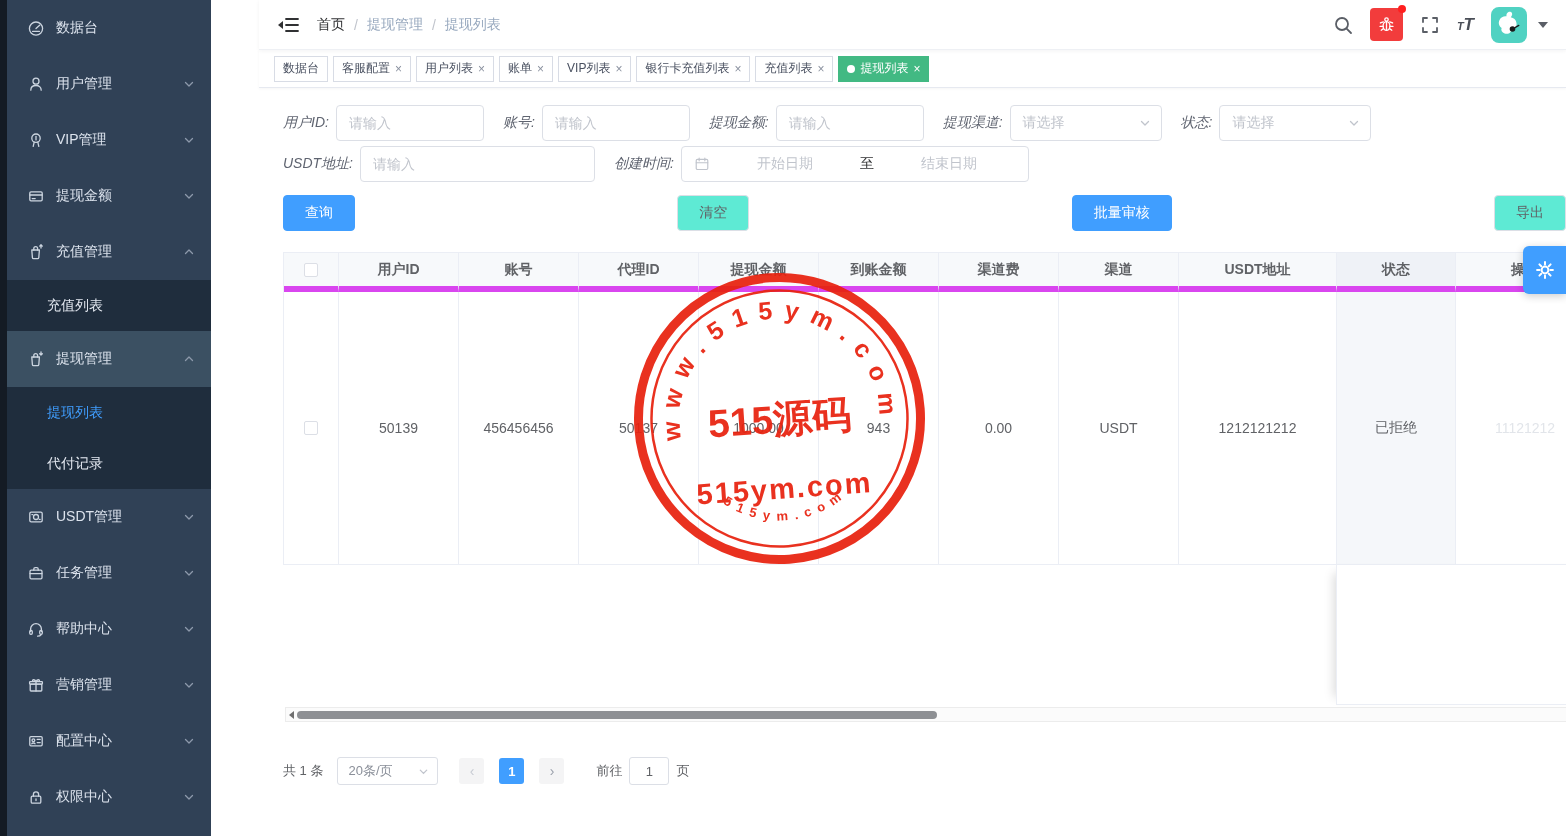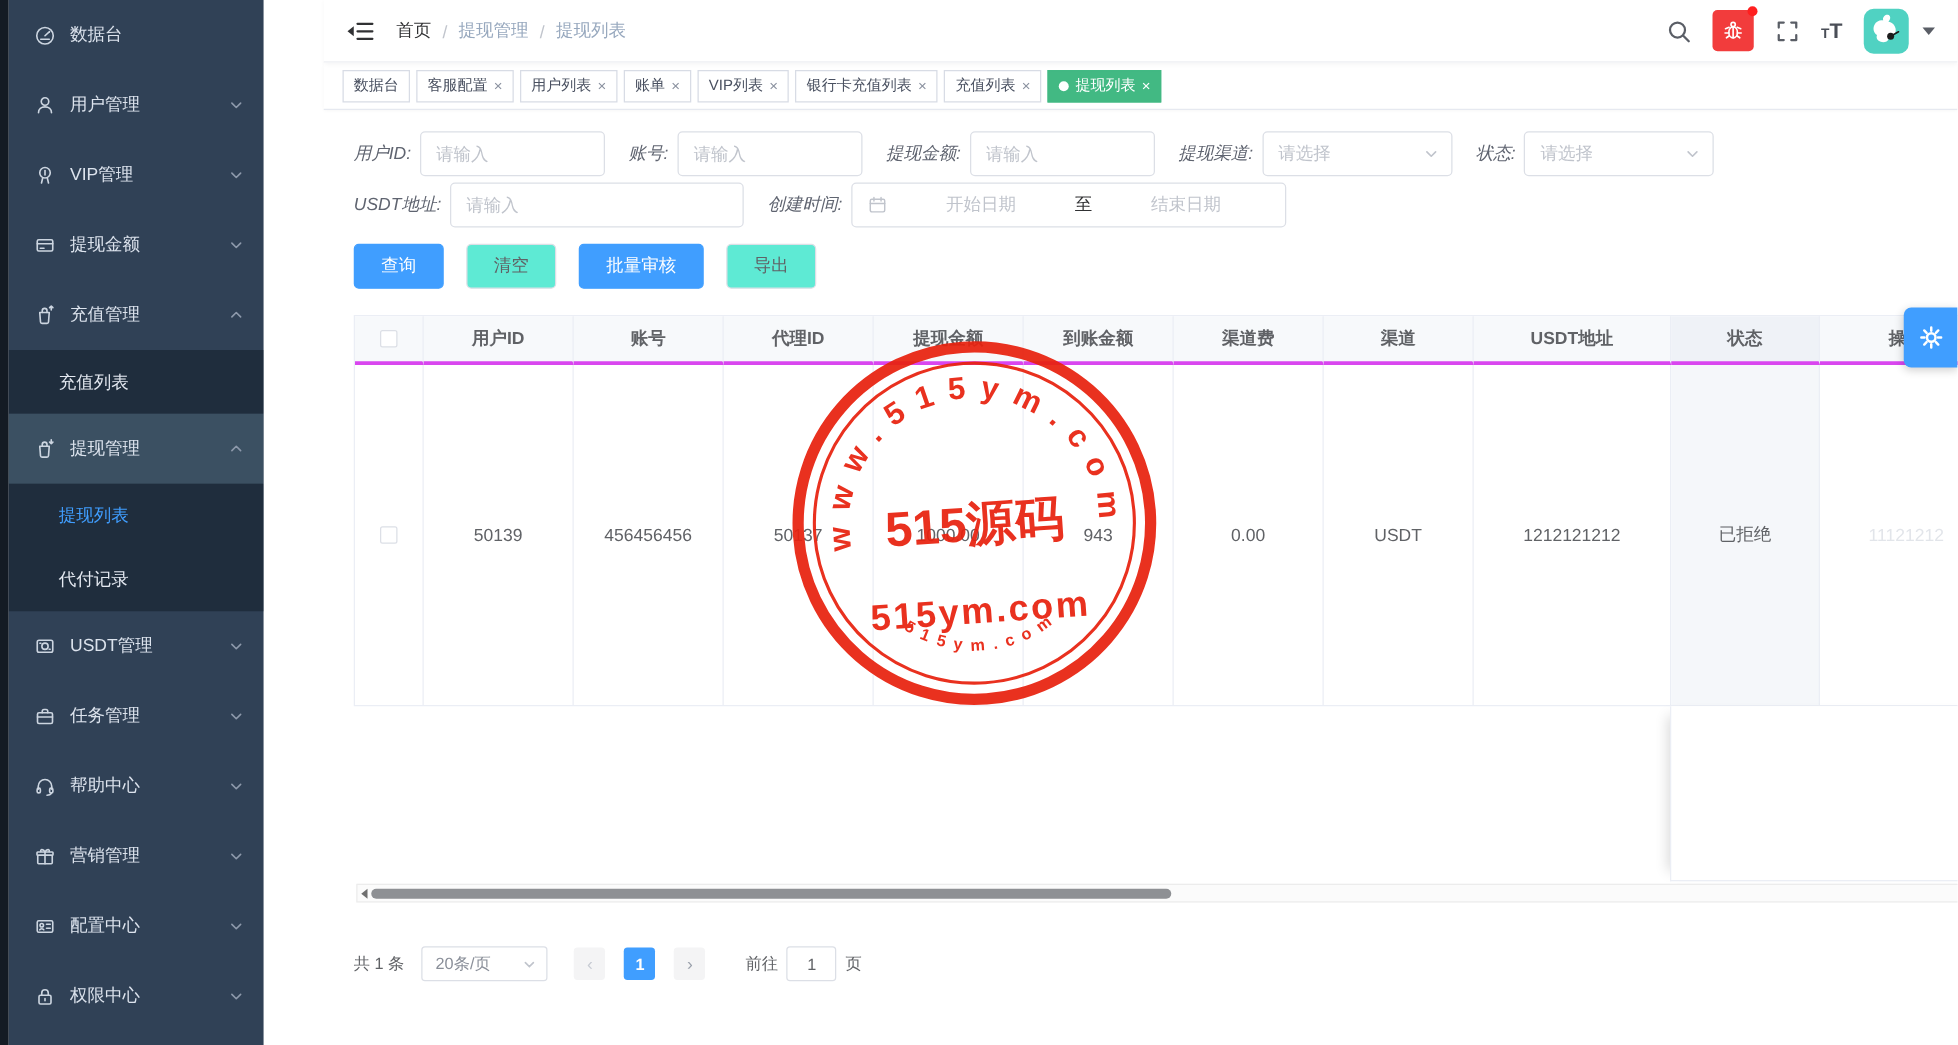--- a/index.html
+++ b/index.html
@@ -25,21 +25,21 @@
 
   
   .main { position:absolute; left:211px; top:0; right:0; height:836px; background:#fff;padding-left:48px; }
 
   .topbar { height:50px; display:flex; align-items:center; padding:0 18px; border-bottom:1px solid #eef0f4; box-shadow:0 1px 4px rgba(0,21,41,.05); position:relative; z-index:5; background:#fff; }
   .collapse-btn { width:22px; height:18px; margin-right:18px; cursor:pointer; }
   .breadcrumb { display:flex; align-items:center; font-size:14px; gap:9px; }
   .bc-item { color:#97a8be; }
   .bc-item.first { color:#303133; }
   .bc-sep { color:#c0c4cc; }
-  .topbar-right { margin-left:auto; display:flex; align-items:center; gap:17px; }
+  .topbar-right { margin-left:auto; display:flex; align-items:center; gap:17px;font-style:italic; }
   .tb-ico { width:20px; height:20px; color:#5a5e66; cursor:pointer; }
   .tb-ico svg { width:20px; height:20px; display:block; }
   .bug-btn { width:33px; height:33px; border-radius:4px; background:var(--bug-red,#f23c3c); display:flex; align-items:center; justify-content:center; position:relative; cursor:pointer; }
   .bug-btn svg { width:19px; height:19px; }
   .bug-badge { position:absolute; top:-3px; right:-3px; width:8px; height:8px; border-radius:50%; background:#ff1f1f; }
   .font-ico { color:#4a4e57; font-weight:700; cursor:pointer; line-height:1; }
   .font-ico .t1 { font-size:11px; } .font-ico .t2 { font-size:17px; }
   .avatar { width:36px; height:36px; border-radius:8px; background:var(--avatar-teal,#50d2c2); display:flex; align-items:center; justify-content:center; cursor:pointer; overflow:hidden; }
   .caret { width:0; height:0; border-left:5px solid transparent; border-right:5px solid transparent; border-top:6px solid #5a5e66; cursor:pointer; margin-left:-6px; }
 
@@ -62,33 +62,33 @@
   .f-select .ph { font-size:14px; color:#c0c4cc; }
   .f-select .chev { width:12px; height:12px; color:#c0c4cc; }
   .f-select .chev svg { width:12px; height:12px; display:block; }
   .usdt-input { width:235px; }
   .date-box { width:348px; height:36px; border:1px solid #dcdfe6; border-radius:4px; display:flex; align-items:center; padding:0 12px; gap:8px; cursor:pointer; }
   .date-box .cal { width:16px; height:16px; color:#c0c4cc; flex:none; }
   .date-box .cal svg { width:16px; height:16px; display:block; }
   .date-ph { font-size:14px; color:#c0c4cc; flex:1; text-align:center; }
   .date-sep { font-size:14px; color:#303133; }
 
-  .actions-row { display:flex; align-items:center; margin-top:11px; gap:18px; }
+  .actions-row { display:flex; align-items:center; margin-top:11px; gap:18px;justify-content:space-between; }
   .btn { height:36px; border-radius:4px; font-size:14px; font-family:inherit; cursor:pointer; padding:0 21px; }
   .btn.primary { background:var(--accent,#409eff); border:1px solid var(--accent,#409eff); color:#fff; }
   .btn.default { background:#5eead4; border:1px solid #dcdfe6; color:#606266; }
 
   
   .table-zone { position:relative; margin-top:21px; width:1312px; height:471px; }
   .tbl { width:1312px; border:1px solid #ebeef5; }
   .t-row { display:flex; }
   .t-head { background:#f7f9fb; }
   .t-cell { border-right:1px solid #ebeef5; display:flex; align-items:center; justify-content:center; font-size:14px; color:#606266; flex:none; }
   .t-cell:last-child { border-right:none; }
-  .t-head .t-cell { height:39px; font-weight:700; border-bottom:3px solid #d946ef; }
+  .t-head .t-cell { height:39px; font-weight:700; border-bottom:6px solid #d946ef; }
   .t-body .t-cell { height:272px; }
   .t-head .t-cell.st-col { background:#eff2f7; }
   .t-body .t-cell.st-col { background:#f5f7fa; }
   .faint { color:#e2e5ea; font-size:14px; }
   .checkbox { width:14px; height:14px; border:1px solid #dcdfe6; border-radius:2px; background:#fff; cursor:pointer; }
 
   .fixed-panel { position:absolute; left:1053px; top:313px; width:259px; height:140px; background:#fff; border:1px solid #ebeef5; border-top:none; box-shadow:-10px 0 10px -8px rgba(0,0,0,.15); }
 
   .hscroll { position:absolute; left:2px; top:455px; width:1310px; height:15px; background:#fbfbfb; border:1px solid #ececec; display:flex; align-items:center; }
   .hs-arrow { width:0; height:0; flex:none; margin:0 3px; cursor:pointer; }

